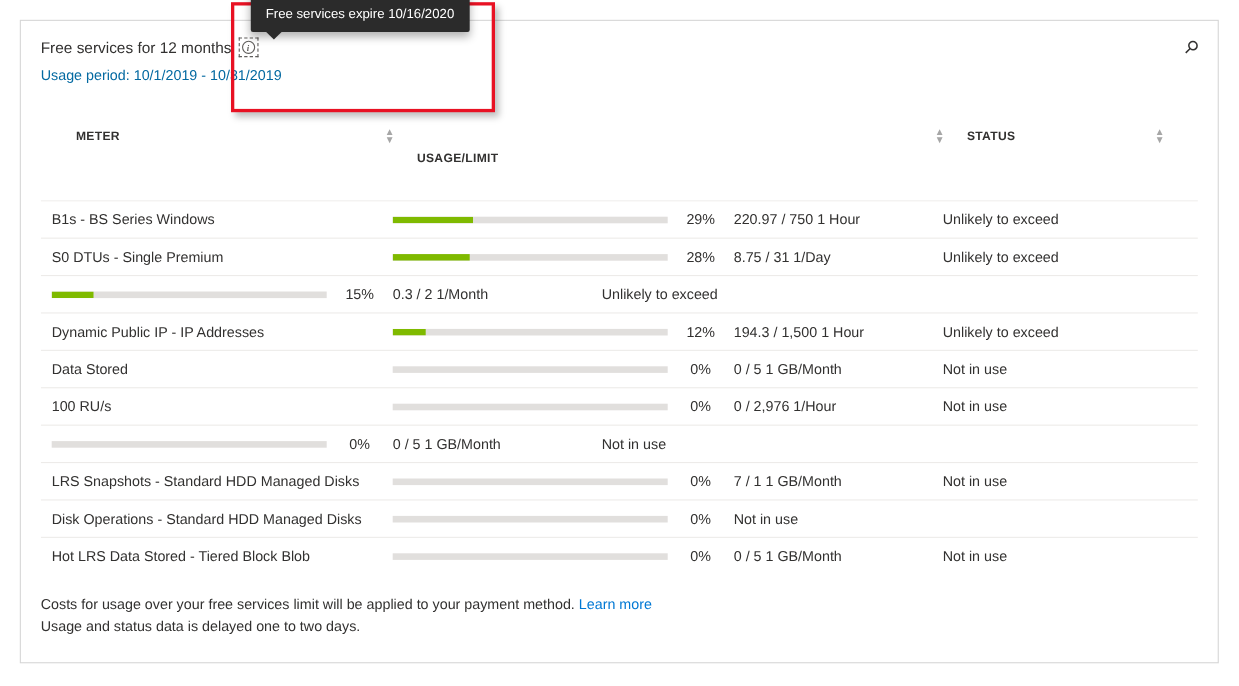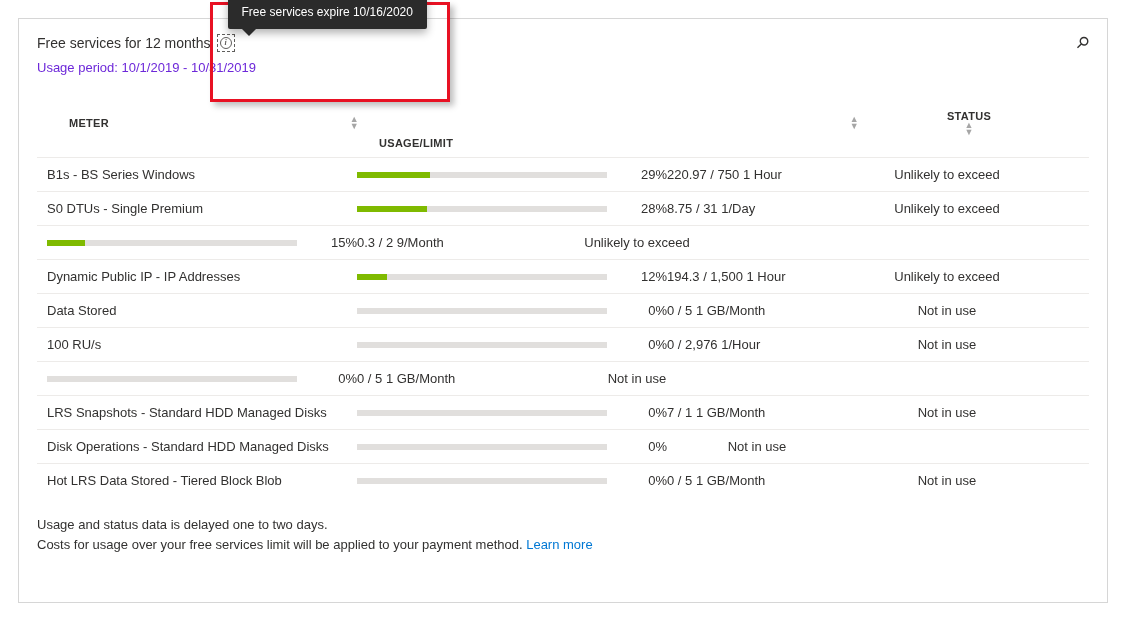--- a/index.html
+++ b/index.html
@@ -59,47 +59,48 @@
       font-family: Georgia, serif;
     }
     .pin-icon {
       font-size: 16px;
       color: #323130;
       transform: rotate(45deg);
       cursor: pointer;
     }
     .subtitle {
       font-size: 13px;
-      color: #6d28d9;
+      color: #0369a1;
       margin-bottom: 14px;
     }
     .table-area {
       position: relative;
     }
     .table-scroll {
       max-height: 400px;
       overflow-y: scroll;
+      margin-top: 24px;
     }
     .header-row {
       display: flex;
       align-items: center;
       padding: 8px 10px;
       font-size: 11px;
       font-weight: 600;
       letter-spacing: 0.3px;
       color: #323130;
       text-transform: uppercase;
       justify-content: flex-end;
     }
     .col-meter { width: 310px; display: flex; align-items: center; justify-content: space-between; padding-right: 20px; }
     .col-usage-label { width: 250px; margin-top: 40px; }
     .col-usage-bar { width: 250px; display: flex; align-items: center; }
-    .col-percent { width: 60px; text-align: right; }
+    .col-percent { width: 60px; text-align: center; }
     .col-limit { width: 190px; display: flex; align-items: center; justify-content: space-between; padding-right: 20px; }
-    .col-status { width: 200px; display: flex; align-items: center; justify-content: space-between; padding-right: 20px; flex-direction: column; }
+    .col-status { width: 200px; display: flex; align-items: center; justify-content: space-between; padding-right: 20px; }
     .sort-arrows {
       font-size: 9px;
       color: #a6a6a6;
       line-height: 7px;
       display: flex;
       flex-direction: column;
     }
     .data-row {
       display: flex;
       align-items: center;
@@ -239,21 +240,21 @@
             <div class="col-limit">8.75 / 31 1/Day</div>
             <div class="col-status">Unlikely to exceed</div>
           </div>
           <div class="data-row">
             <div class="col-usage-bar">
               <div class="bar-track">
                 <div class="bar-fill" style="width:15%"></div>
               </div>
             </div>
             <div class="col-percent">15%</div>
-            <div class="col-limit">0.3 / 2 9/Month</div>
+            <div class="col-limit">0.3 / 2 1/Month</div>
             <div class="col-status">Unlikely to exceed</div>
           </div>
           <div class="data-row">
             <div class="col-meter">Dynamic Public IP - IP Addresses</div>
             <div class="col-usage-bar">
               <div class="bar-track">
                 <div class="bar-fill" style="width:12%"></div>
               </div>
             </div>
             <div class="col-percent">12%</div>
@@ -321,18 +322,18 @@
               </div>
             </div>
             <div class="col-percent">0%</div>
             <div class="col-limit">0 / 5 1 GB/Month</div>
             <div class="col-status">Not in use</div>
           </div>
         </div>
     </div>
   </div>
   <div class="footer-text">
-    <div>Usage and status data is delayed one to two days.</div>
     <div>
       <span>Costs for usage over your free services limit will be applied to your payment method. </span><a>Learn more</a>
     </div>
+    <div>Usage and status data is delayed one to two days.</div>
   </div>
 </div>
 
 </body></html>

